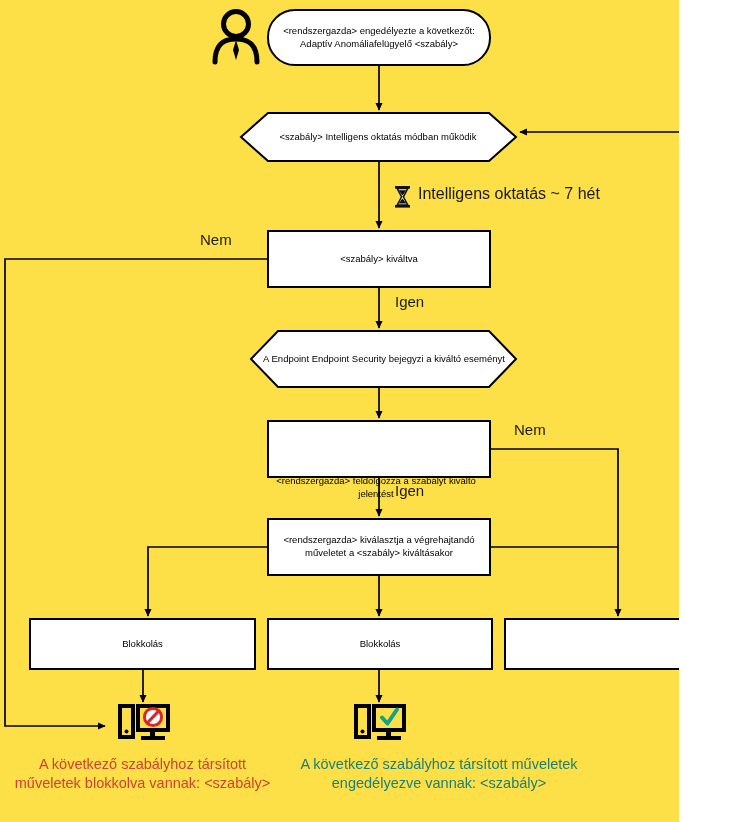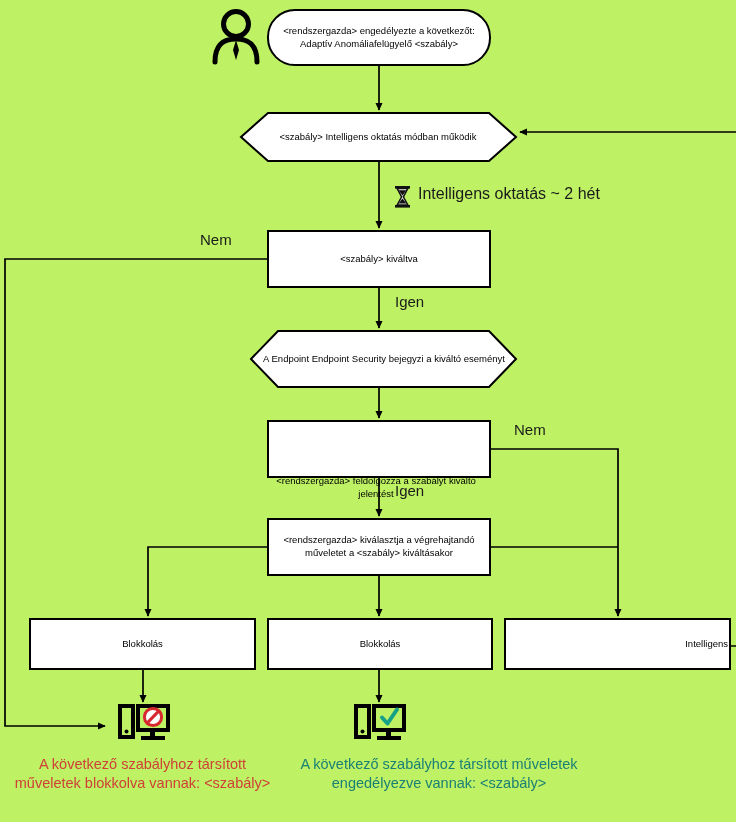--- a/index.html
+++ b/index.html
@@ -5,23 +5,23 @@
   html, body {
     margin: 0;
     padding: 0;
     background: #ffffff;
   }
   body {
     font-family: "Liberation Sans", sans-serif;
   }
   #canvas {
     position: relative;
-    width: 736px;
+    width: 679px;
     height: 822px;
-    background: #bef264;
+    background: #fde047;
     overflow: hidden;
   }
   svg.layer {
     position: absolute;
     left: 0;
     top: 0;
     width: 753px;
     height: 822px;
   }
   .node-text {
@@ -182,21 +182,21 @@
 
   <div class="node-text" style="left:270px; top:620px; width:220px; height:48px;">
     <span>Blokkolás</span>
   </div>
 
   <div class="node-text" style="left:507px; top:620px; width:221px; height:48px;justify-content:flex-end;">
     <span>Intelligens</span>
   </div>
 
   <div class="timer-label" style="left:418px; top:185px;">
-    <span>Intelligens oktatás ~ 2 hét</span>
+    <span>Intelligens oktatás ~ 7 hét</span>
   </div>
 
   <div class="edge-label" style="left:200px; top:231px;">
     <span>Nem</span>
   </div>
   <div class="edge-label" style="left:395px; top:293px;">
     <span>Igen</span>
   </div>
   <div class="edge-label" style="left:514px; top:421px;">
     <span>Nem</span>

